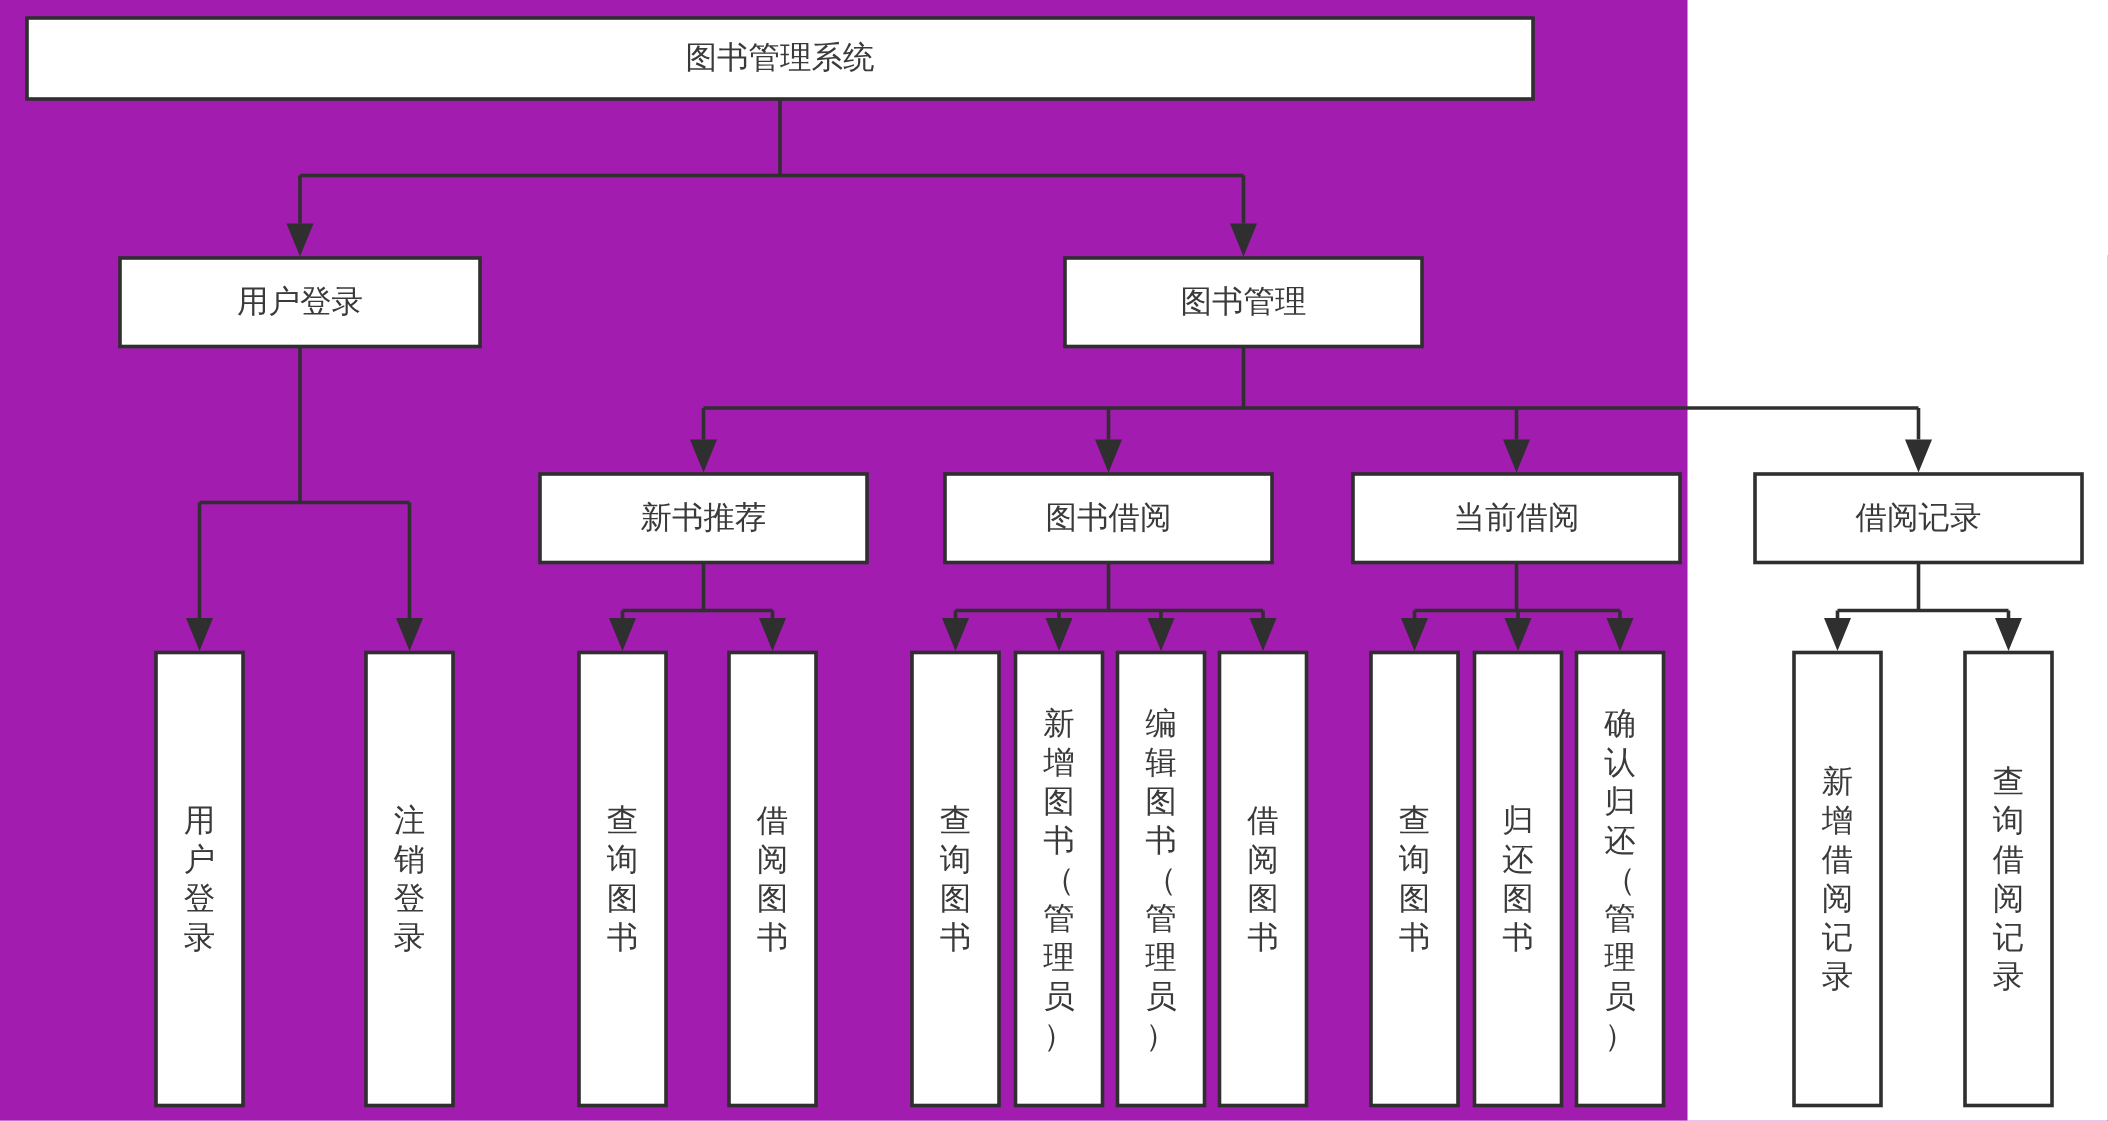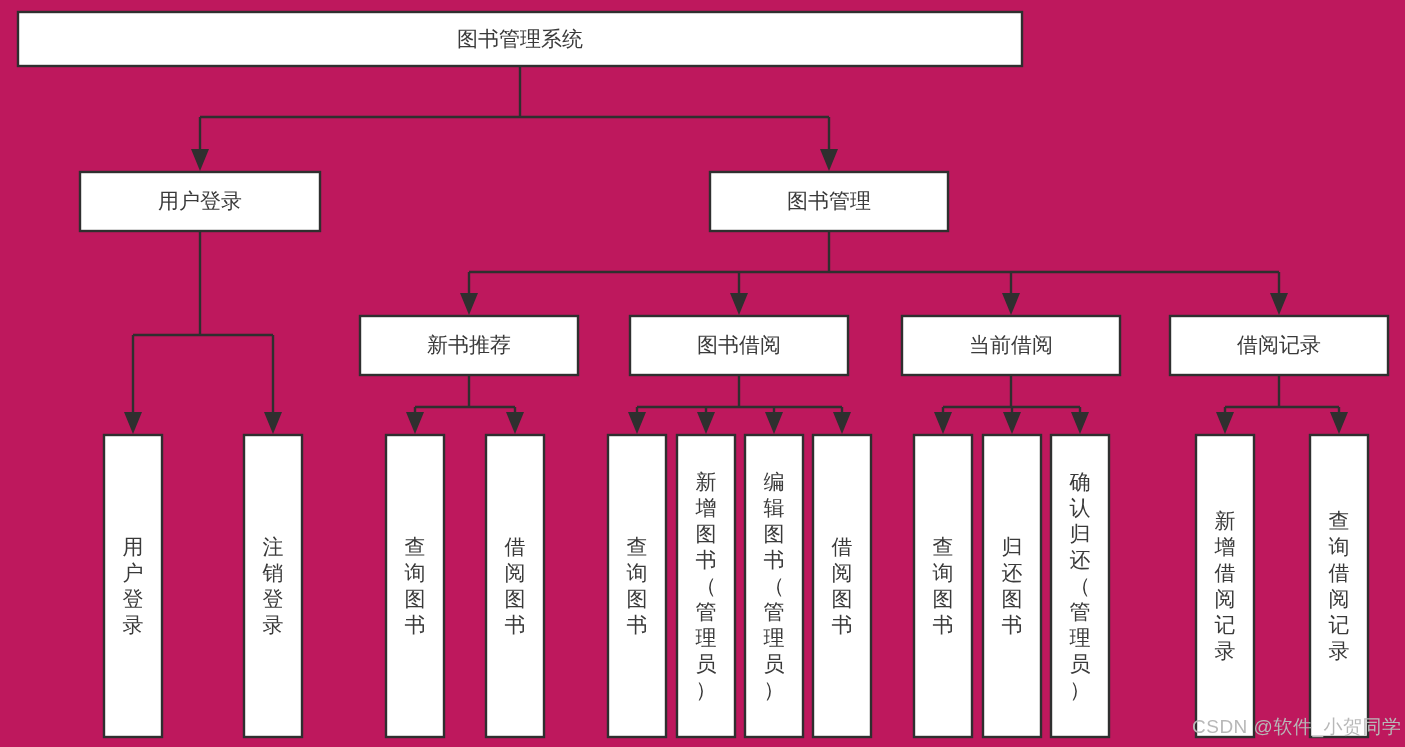--- a/index.html
+++ b/index.html
@@ -9,23 +9,23 @@
   }
   body {
     width: 1405px;
     height: 747px;
     font-family: "Liberation Sans", "DejaVu Sans", sans-serif;
     overflow: hidden;
     position: relative;
   }
   #diagram-root {
     position: relative;
-    width: 1405px;
+    width: 1125px;
     height: 747px;
-    background: #be185d;
+    background: #a21caf;
   }
   svg#tree-svg {
     position: absolute;
     left: 0;
     top: 0;
     width: 1405px;
     height: 747px;
     display: block;
   }
   .node-box {
@@ -219,14 +219,13 @@
         <g>
           <rect class="node-box" x="1196" y="435" width="58" height="302"></rect>
           <text class="node-label-v" x="1225" y="528.28"><tspan x="1225" dy="0">新</tspan><tspan x="1225" dy="26">增</tspan><tspan x="1225" dy="26">借</tspan><tspan x="1225" dy="26">阅</tspan><tspan x="1225" dy="26">记</tspan><tspan x="1225" dy="26">录</tspan></text>
         </g>
         <g>
           <rect class="node-box" x="1310" y="435" width="58" height="302"></rect>
           <text class="node-label-v" x="1339" y="528.28"><tspan x="1339" dy="0">查</tspan><tspan x="1339" dy="26">询</tspan><tspan x="1339" dy="26">借</tspan><tspan x="1339" dy="26">阅</tspan><tspan x="1339" dy="26">记</tspan><tspan x="1339" dy="26">录</tspan></text>
         </g>
       </g>
   </svg>
-  <div class="watermark-text">CSDN @软件_小贺同学</div>
 </div>
 
 </body></html>

